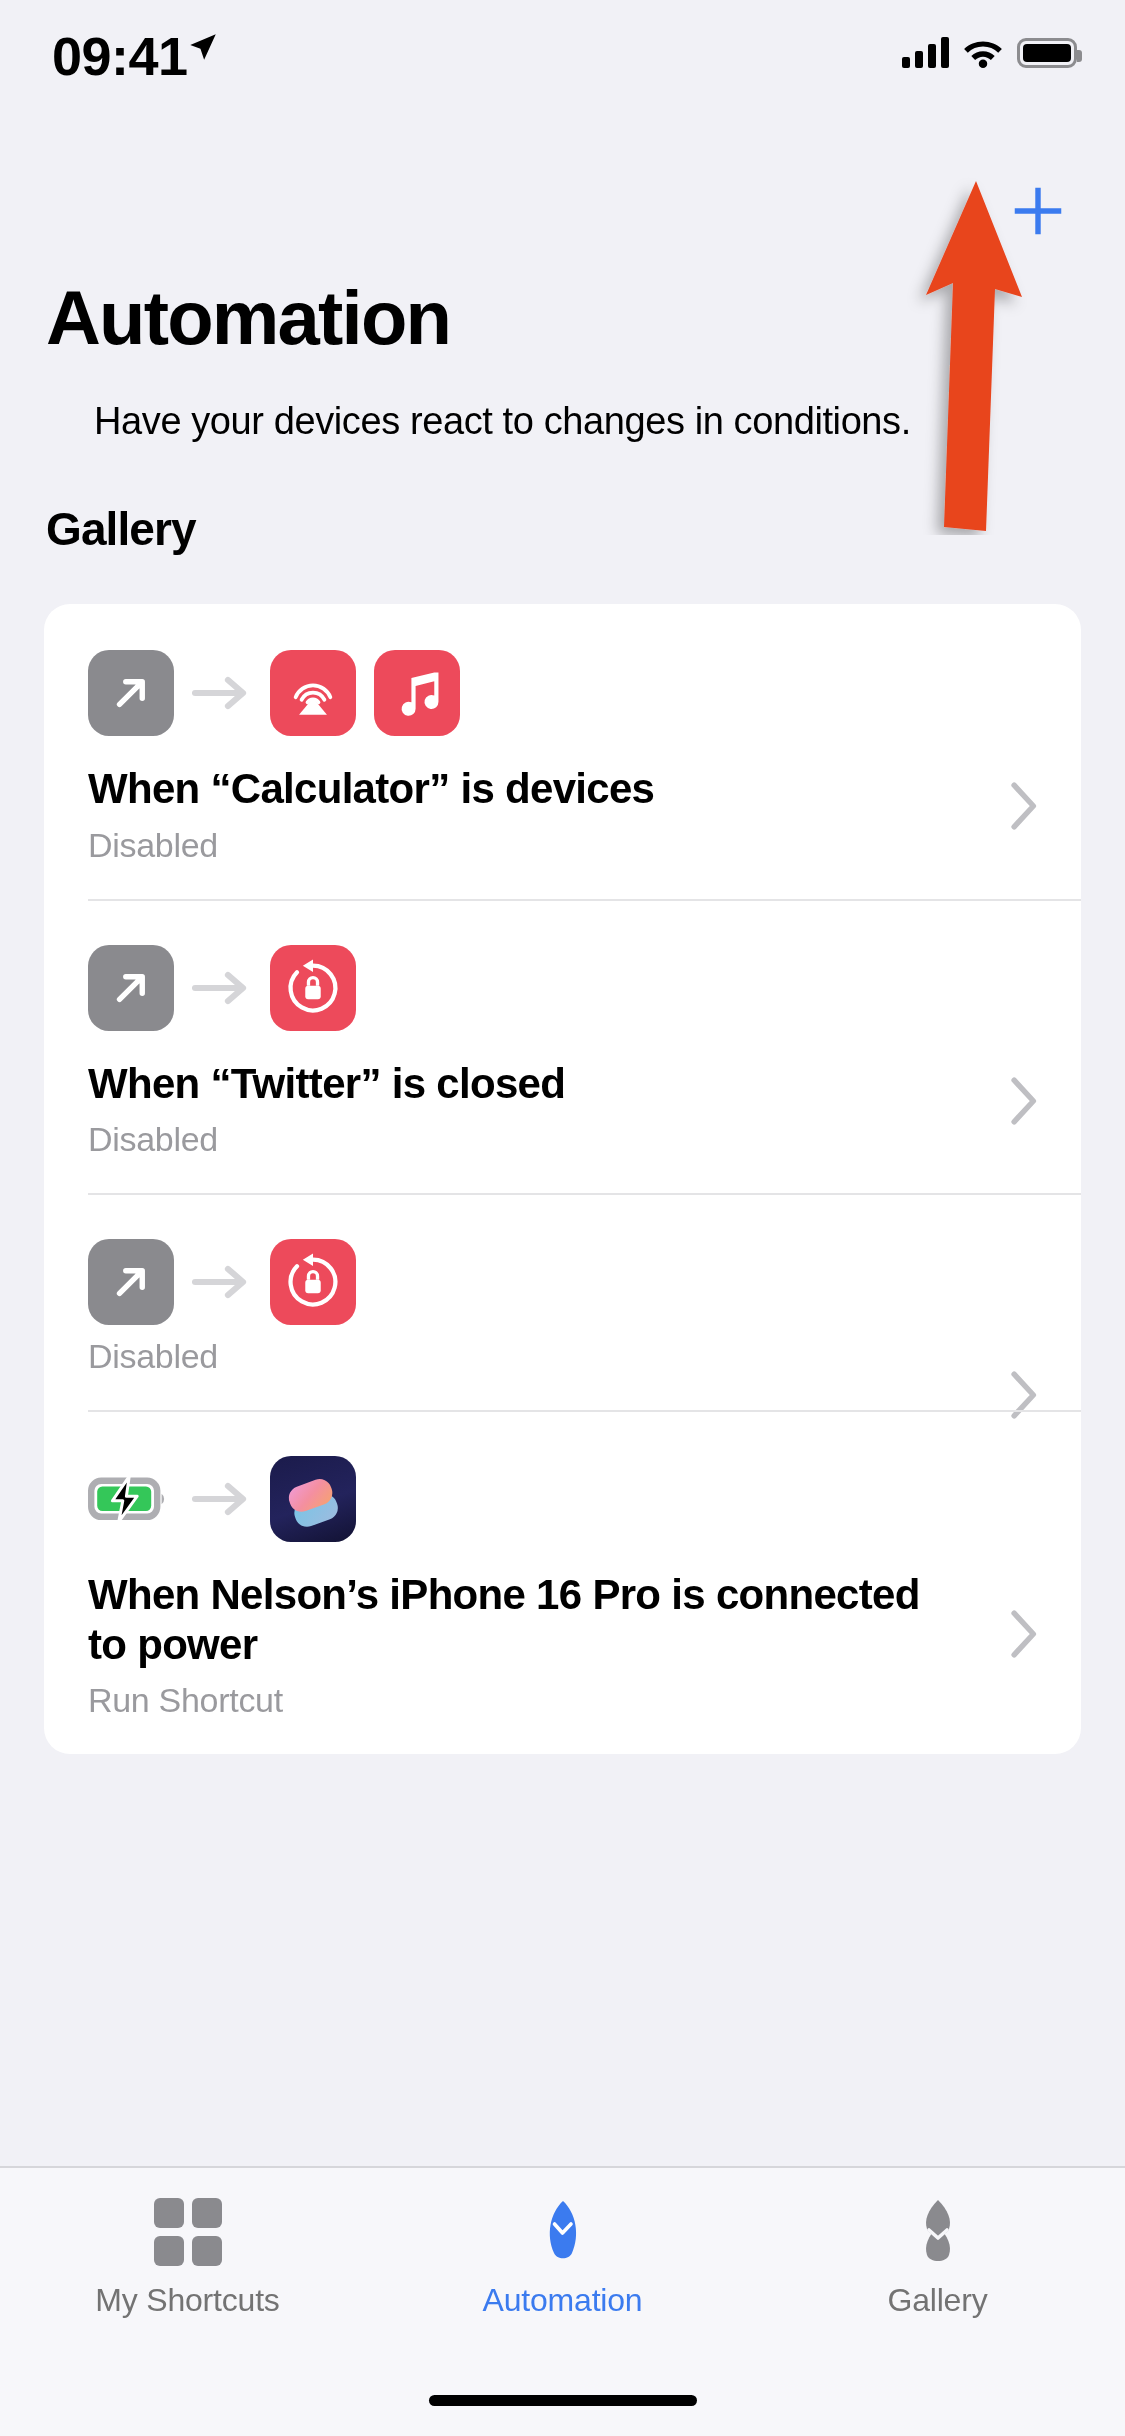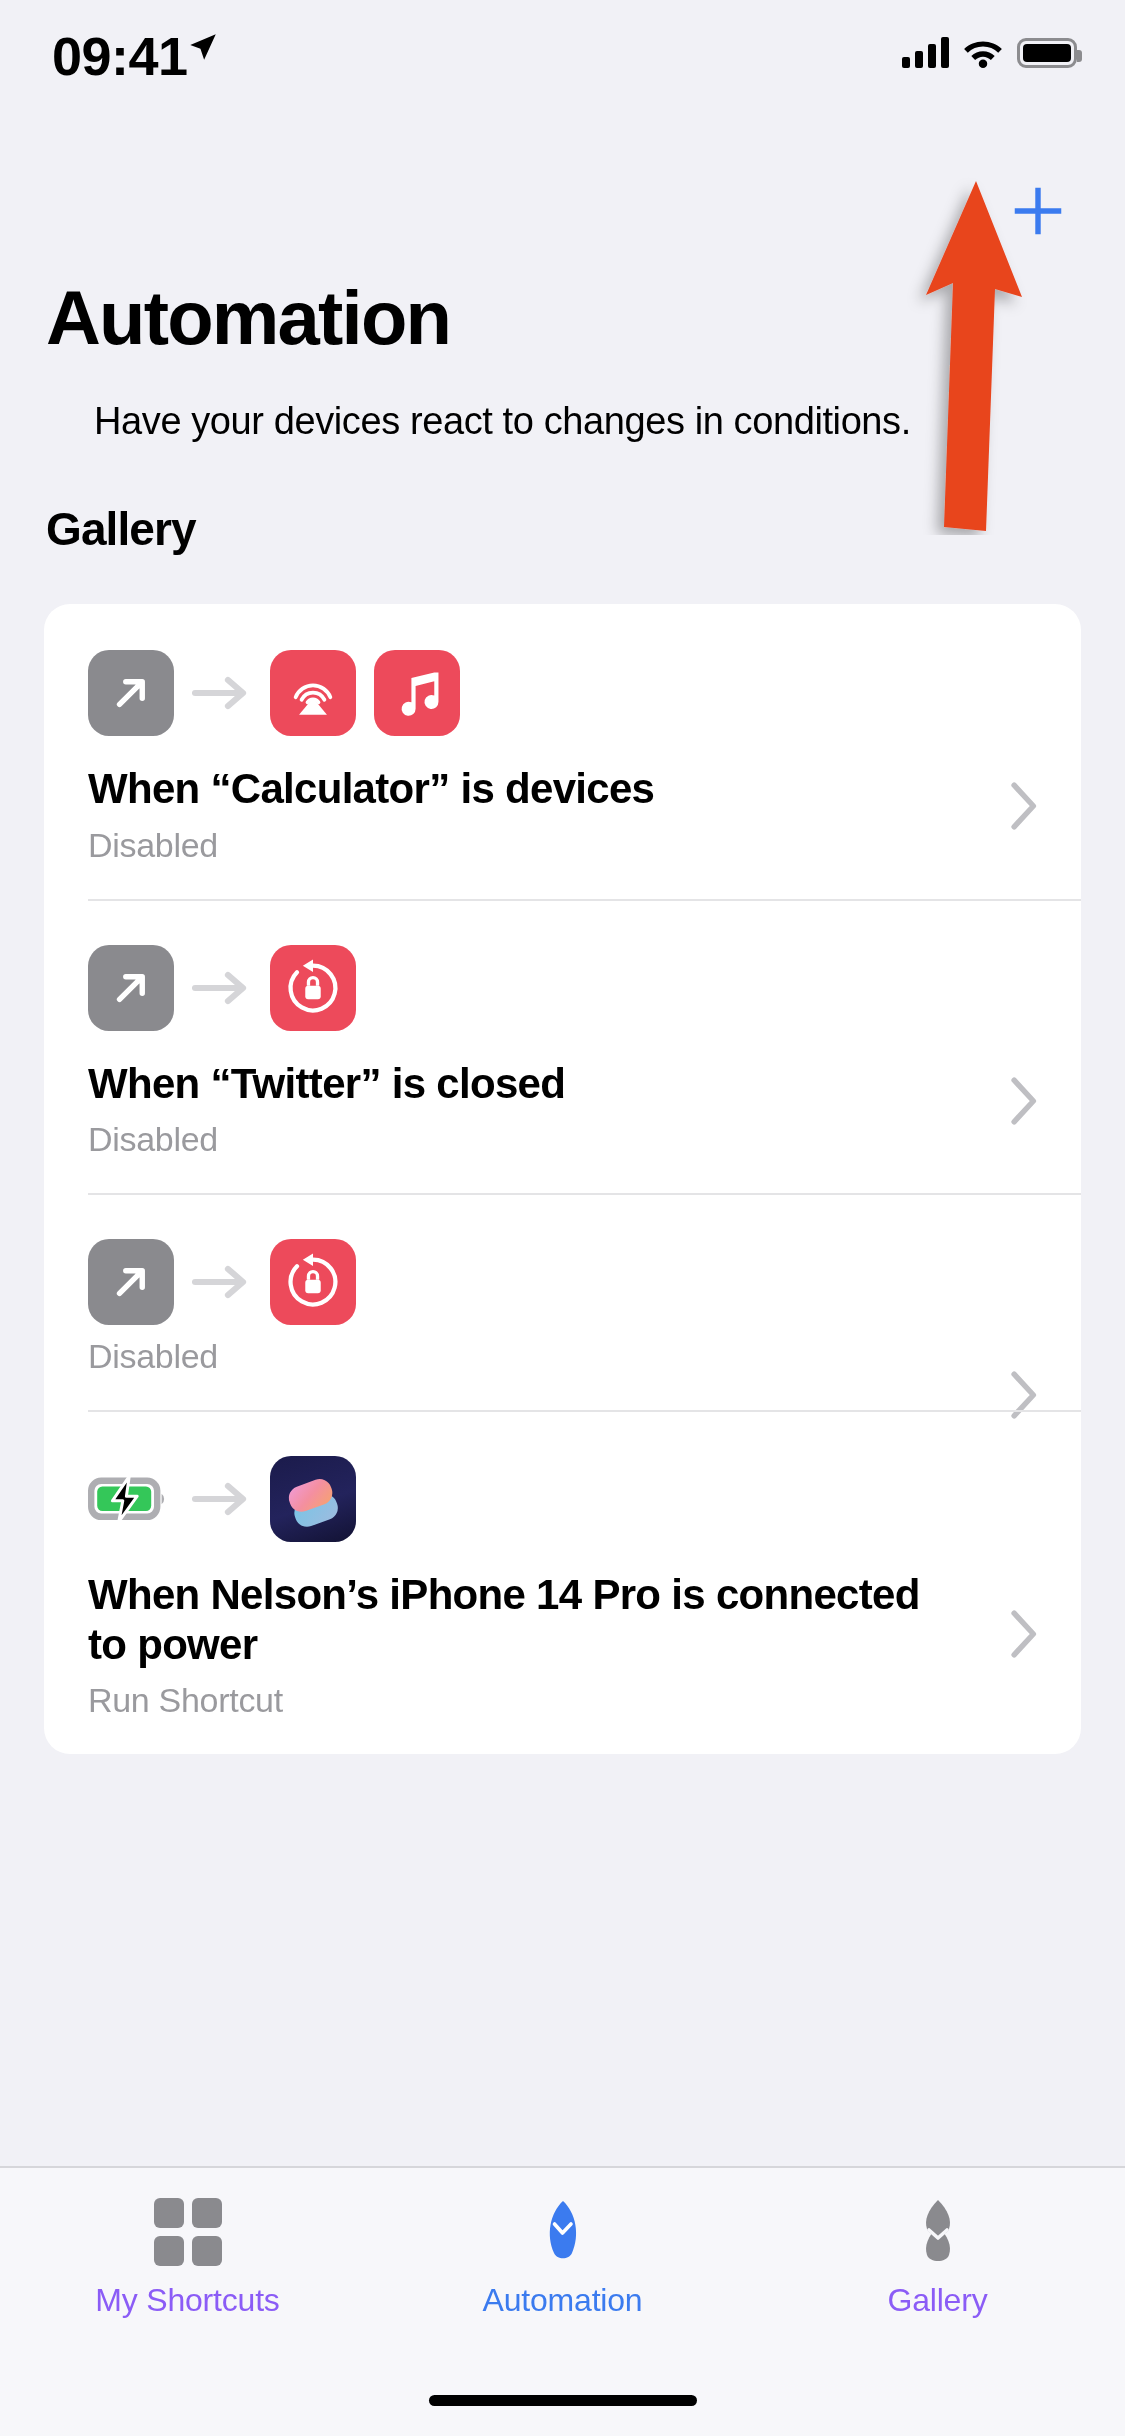--- a/index.html
+++ b/index.html
@@ -155,21 +155,21 @@
   .tabs {
     display:flex; height:190px;
   }
   .tab {
     flex:1; display:flex; flex-direction:column;
     align-items:center; justify-content:flex-start;
     padding-top:28px; gap:14px;
   }
   .tab-icon { height:72px; display:flex; align-items:center; justify-content:center; }
   .tab-label { font-size:32px; letter-spacing:-0.2px; }
-  .tab.inactive .tab-label { color:#8b5cf6; }
+  .tab.inactive .tab-label { color:#737373; }
   .tab.active .tab-label { color:#3B7BEF; }
 
   .grid-icon { display:grid; grid-template-columns:30px 30px; grid-template-rows:30px 30px; gap:8px; }
   .grid-icon span { background:#8A8A8E; border-radius:6px; display:block; }
 
   .home-indicator {
     position:absolute; left:50%; transform:translateX(-50%);
     bottom:30px; width:268px; height:11px;
     background:#000; border-radius:6px;
   }
@@ -334,21 +334,21 @@
                 <stop offset="100%" stop-color="#A9C9EC"></stop>
               </linearGradient>
             </defs>
             <g transform="translate(43,46) rotate(-20)">
               <rect x="-22" y="-4" width="44" height="26" rx="12" fill="url(#scBot)" opacity="0.92"></rect>
               <rect x="-22" y="-20" width="44" height="26" rx="12" fill="url(#scTop)"></rect>
             </g>
           </svg>
         </div>
       </div>
-      <div class="row-title">When Nelson’s iPhone 14 Pro is connected to power</div>
+      <div class="row-title">When Nelson’s iPhone 16 Pro is connected to power</div>
       <div class="row-sub">Run Shortcut</div>
       <svg class="chevron chev-4" viewBox="0 0 10 18">
         <path d="M1.2 1 L8.6 9 L1.2 17" stroke="#BFBFC3" stroke-width="2.1" fill="none" stroke-linecap="round" stroke-linejoin="round"></path>
       </svg>
     </div>
 
   </div>
 
   <svg class="anno-arrow" viewBox="0 0 240 360">
     <defs>

